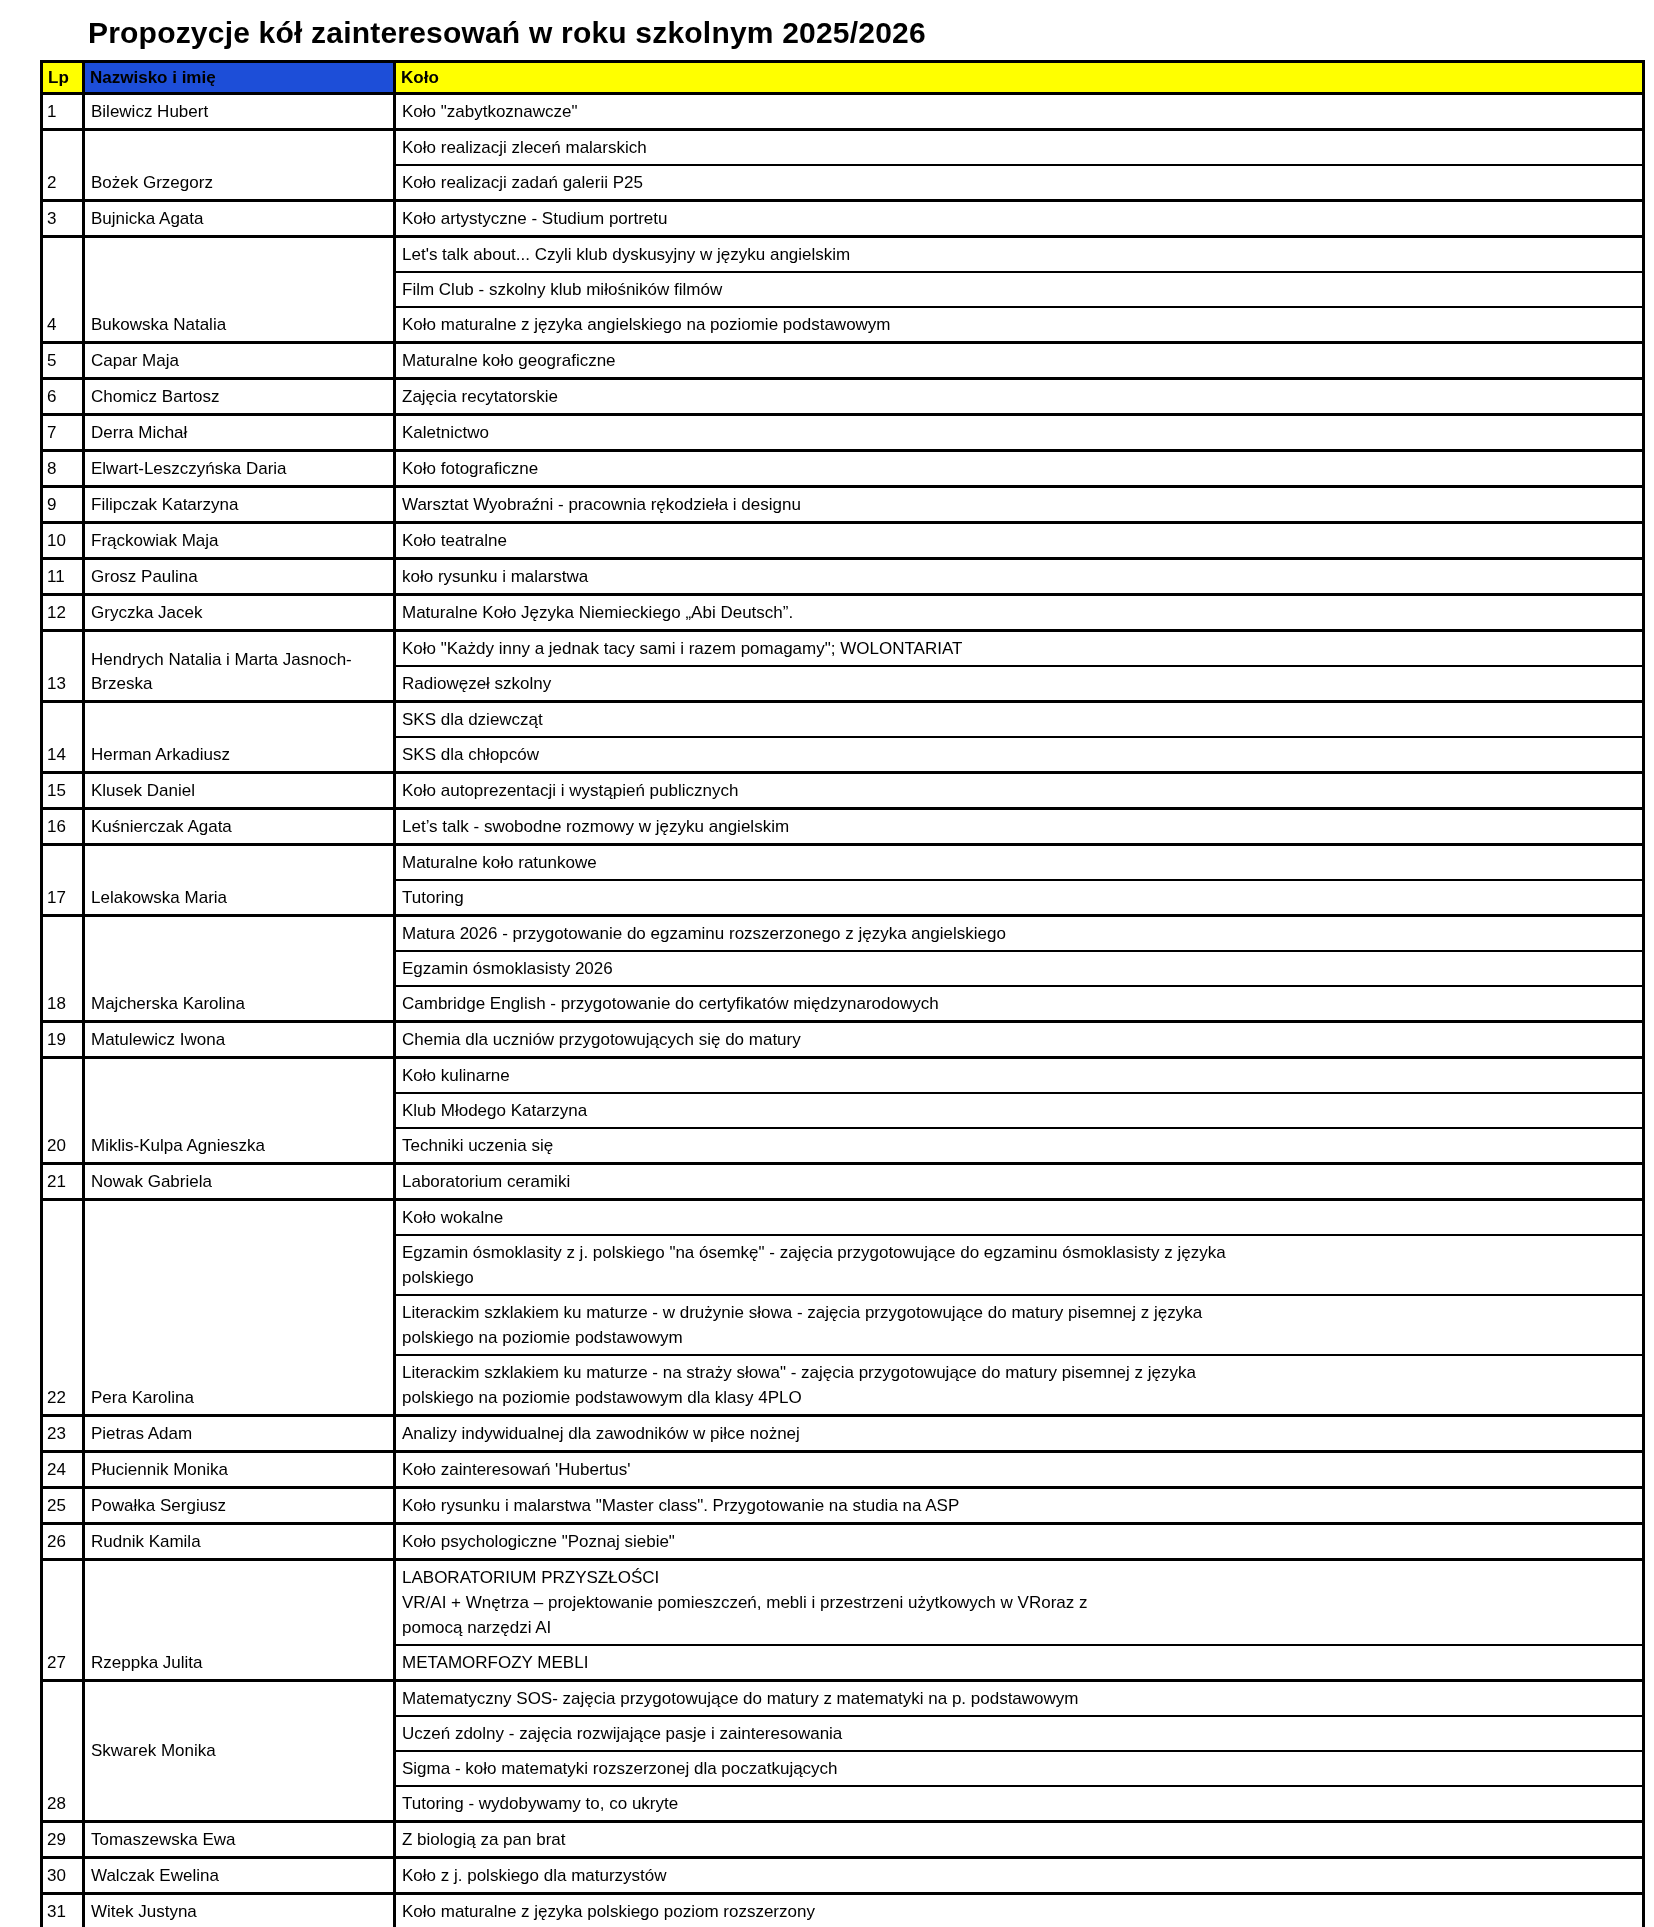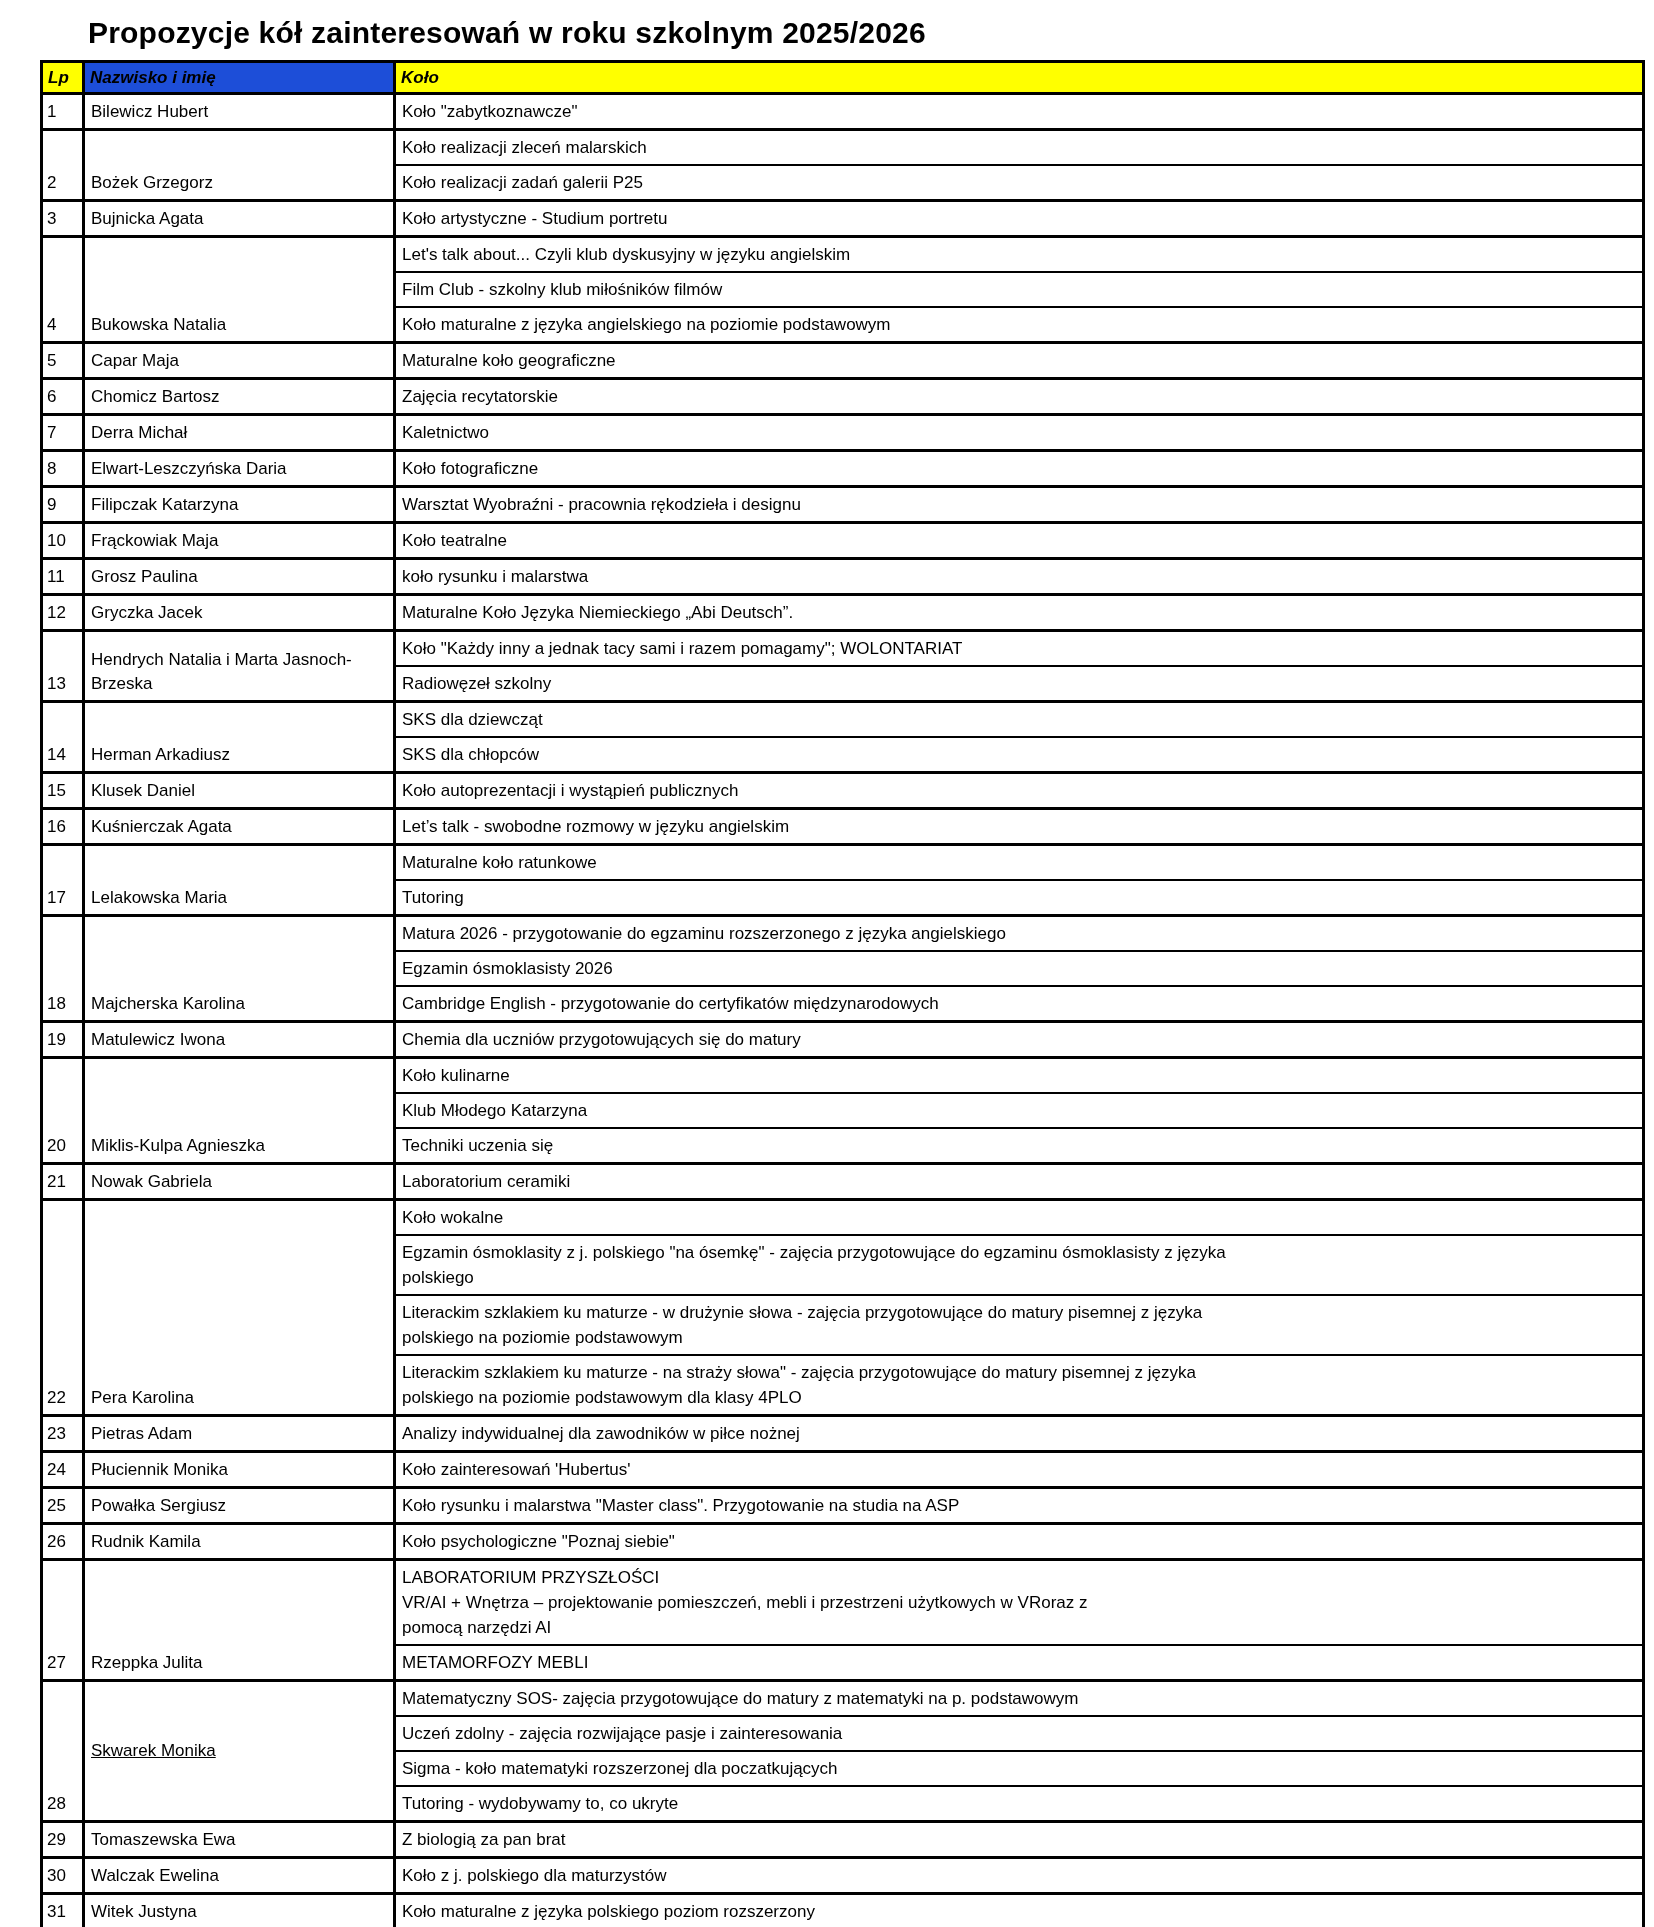--- a/index.html
+++ b/index.html
@@ -28,21 +28,20 @@
   col.c-lp   { width:42px; }
   col.c-name { width:311px; }
   col.c-club { width:1249px; }
   th {
     font-size:17px;
     font-weight:bold;
     text-align:left;
     padding:3px 5px;
     line-height:23px;
     border:3px solid #000;
-    font-style:italic;
   }
   td { border-left:3px solid #000; border-right:3px solid #000; }
   td.lp-cell {
     vertical-align:bottom;
     font-size:17px;
     padding:3px 4px 4px 4px;
     line-height:24px;
   }
   td.name-cell {
     vertical-align:bottom;
@@ -346,21 +345,21 @@
             <div class="club-line">pomocą narzędzi AI</div>
           </td>
         </tr>
         <tr>
           <td class="club-cell">
             <div class="club-line">METAMORFOZY MEBLI</div>
           </td>
         </tr>
         <tr class="group-start">
           <td class="lp-cell" rowspan="4">28</td>
-          <td class="name-cell" rowspan="4" style="vertical-align: middle; text-decoration: underline;">Skwarek Monika</td>
+          <td class="name-cell" rowspan="4" style="vertical-align: middle;">Skwarek Monika</td>
           <td class="club-cell">
             <div class="club-line">Matematyczny SOS- zajęcia przygotowujące do matury z matematyki na p. podstawowym</div>
           </td>
         </tr>
         <tr>
           <td class="club-cell">
             <div class="club-line">Uczeń zdolny - zajęcia rozwijające pasje i zainteresowania</div>
           </td>
         </tr>
         <tr>

